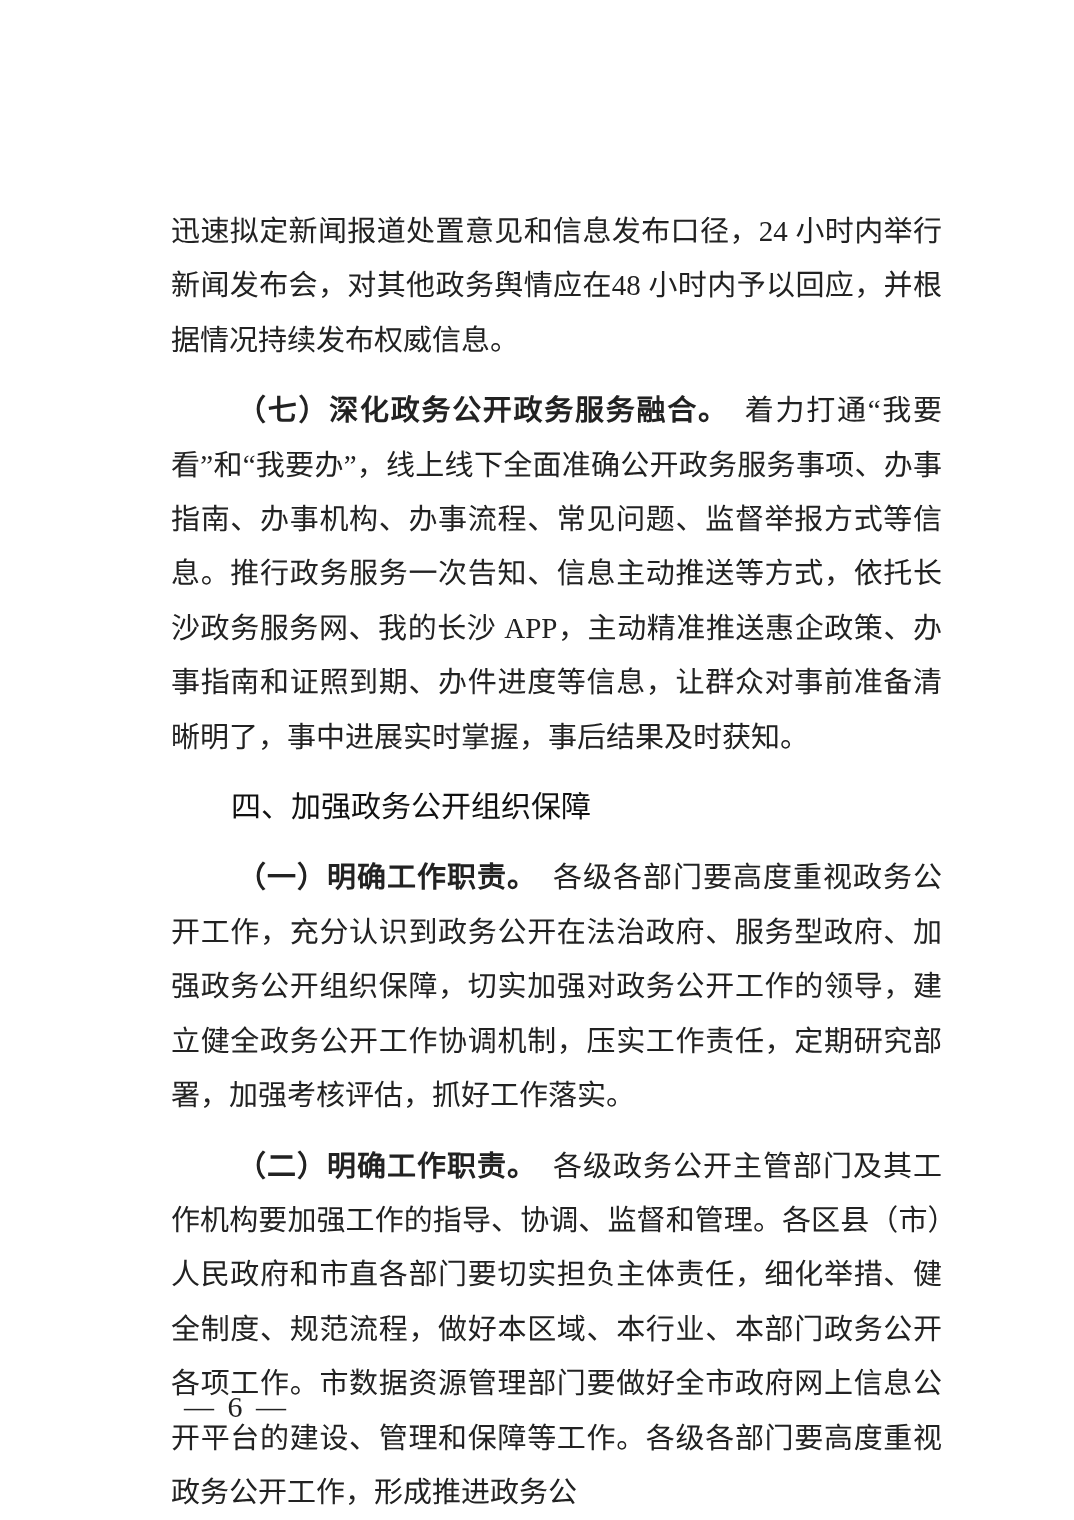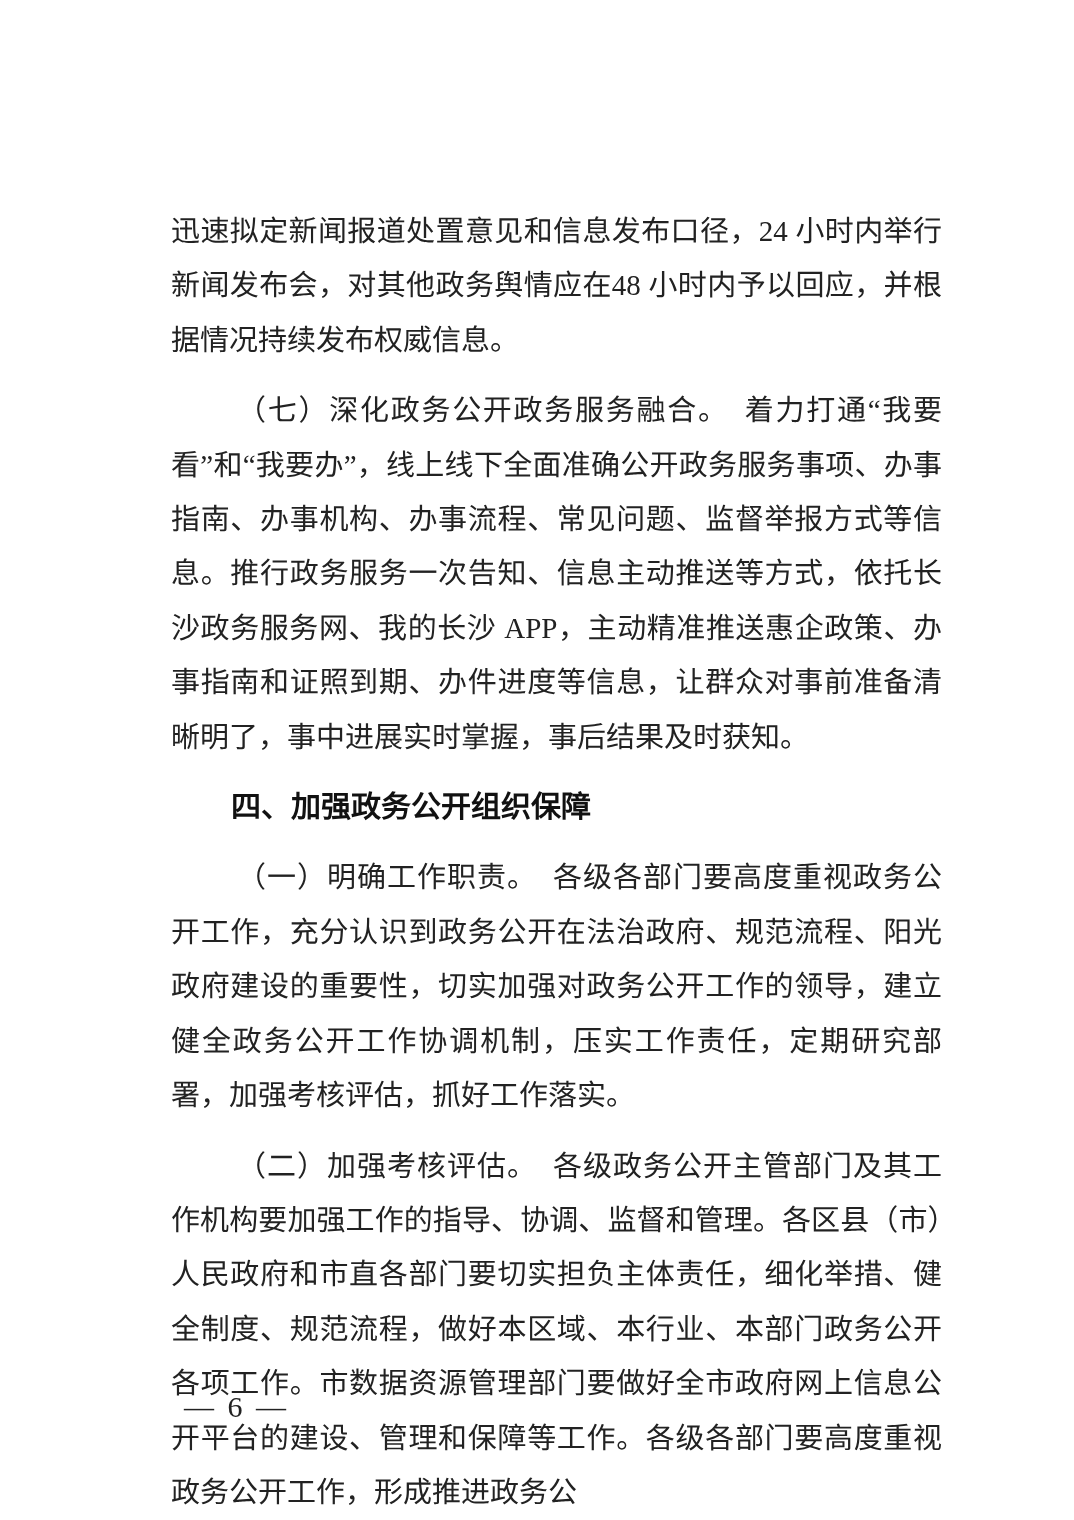--- a/index.html
+++ b/index.html
@@ -26,25 +26,25 @@
     font-size: 29px;
     line-height: 54.4px;
     text-align: justify;
     text-justify: inter-ideograph;
     color: #222222;
     word-break: break-all;
   }
   .para.indent { text-indent: 2em; }
   .lead {
     
-    font-weight: normal;
+    font-weight: bold;
   }
   .heading {
     font-family: "Liberation Sans", "DejaVu Sans", sans-serif;
-    font-weight: bold;
+    font-weight: normal;
     font-size: 30px;
     line-height: 54.4px;
     text-indent: 2em;
     color: #111111;
     text-align: left;
   }
   .page-number {
     position: absolute;
     left: 160px;
     top: 1366px;
@@ -60,23 +60,23 @@
 <div class="page">
 
   <main class="content">
 
     <p class="para">迅速拟定新闻报道处置意见和信息发布口径，24 小时内举行新闻发布会，对其他政务舆情应在48 小时内予以回应，并根据情况持续发布权威信息。</p>
 
     <p class="para indent"><span class="lead">（七）深化政务公开政务服务融合。</span><span>着力打通“我要看”和“我要办”，线上线下全面准确公开政务服务事项、办事指南、办事机构、办事流程、常见问题、监督举报方式等信息。推行政务服务一次告知、信息主动推送等方式，依托长沙政务服务网、我的长沙 APP，主动精准推送惠企政策、办事指南和证照到期、办件进度等信息，让群众对事前准备清晰明了，事中进展实时掌握，事后结果及时获知。</span></p>
 
     <h2 class="heading">四、加强政务公开组织保障</h2>
 
-    <p class="para indent"><span class="lead">（一）明确工作职责。</span><span>各级各部门要高度重视政务公开工作，充分认识到政务公开在法治政府、规范流程、阳光政府建设的重要性，切实加强对政务公开工作的领导，建立健全政务公开工作协调机制，压实工作责任，定期研究部署，加强考核评估，抓好工作落实。</span></p>
+    <p class="para indent"><span class="lead">（一）明确工作职责。</span><span>各级各部门要高度重视政务公开工作，充分认识到政务公开在法治政府、服务型政府、加强政务公开组织保障，切实加强对政务公开工作的领导，建立健全政务公开工作协调机制，压实工作责任，定期研究部署，加强考核评估，抓好工作落实。</span></p>
 
-    <p class="para indent"><span class="lead">（二）加强考核评估。</span><span>各级政务公开主管部门及其工作机构要加强工作的指导、协调、监督和管理。各区县（市）人民政府和市直各部门要切实担负主体责任，细化举措、健全制度、规范流程，做好本区域、本行业、本部门政务公开各项工作。市数据资源管理部门要做好全市政府网上信息公开平台的建设、管理和保障等工作。各级各部门要高度重视政务公开工作，形成推进政务公</span></p>
+    <p class="para indent"><span class="lead">（二）明确工作职责。</span><span>各级政务公开主管部门及其工作机构要加强工作的指导、协调、监督和管理。各区县（市）人民政府和市直各部门要切实担负主体责任，细化举措、健全制度、规范流程，做好本区域、本行业、本部门政务公开各项工作。市数据资源管理部门要做好全市政府网上信息公开平台的建设、管理和保障等工作。各级各部门要高度重视政务公开工作，形成推进政务公</span></p>
 
   </main>
 
   <footer>
     <div class="page-number">— 6 —</div>
   </footer>
 
 </div>
 
 </body></html>

